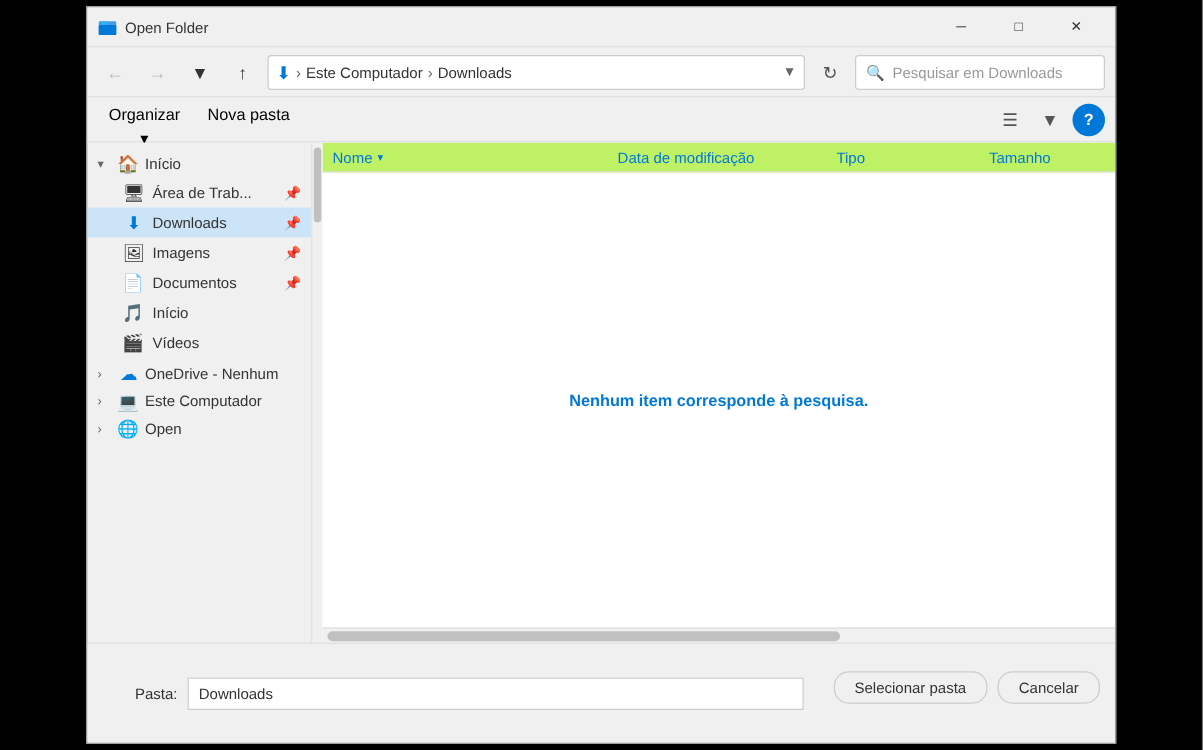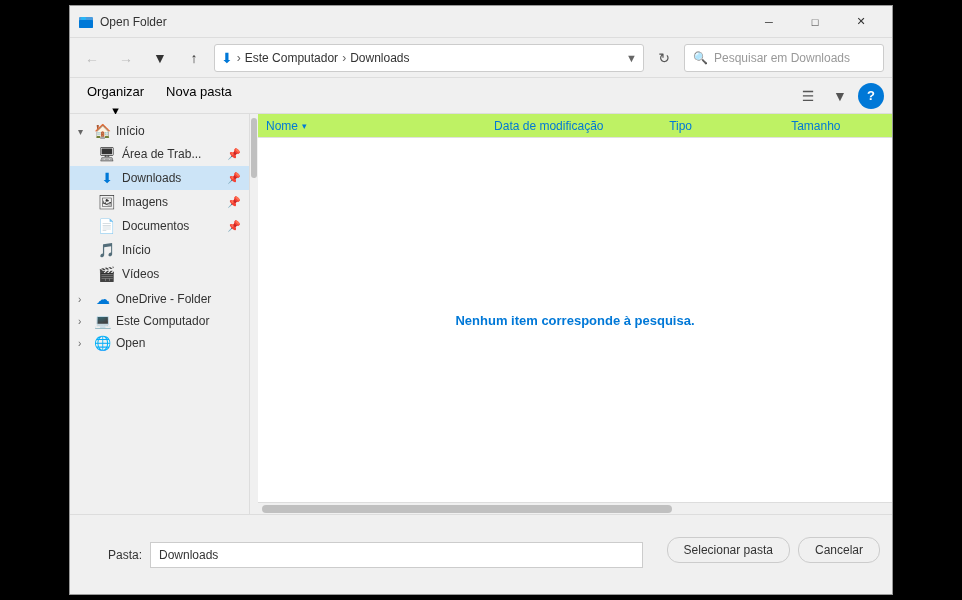--- a/index.html
+++ b/index.html
@@ -538,21 +538,21 @@
 
         <div class="sidebar-item">
           <span class="sidebar-item-icon" style="color:#9c27b0;">🎬</span>
           <span>Vídeos</span>
         </div>
       </div>
 
       <div class="sidebar-group-header">
         <span class="sidebar-chevron">›</span>
         <span class="sidebar-group-icon" style="color:#0078d7;">☁</span>
-        <span>OneDrive - Folder</span>
+        <span>OneDrive - Nenhum</span>
       </div>
 
       <div class="sidebar-group-header">
         <span class="sidebar-chevron">›</span>
         <span class="sidebar-group-icon" style="color:#0078d7;">💻</span>
         <span>Este Computador</span>
       </div>
 
       <div class="sidebar-group-header">
         <span class="sidebar-chevron">›</span>

